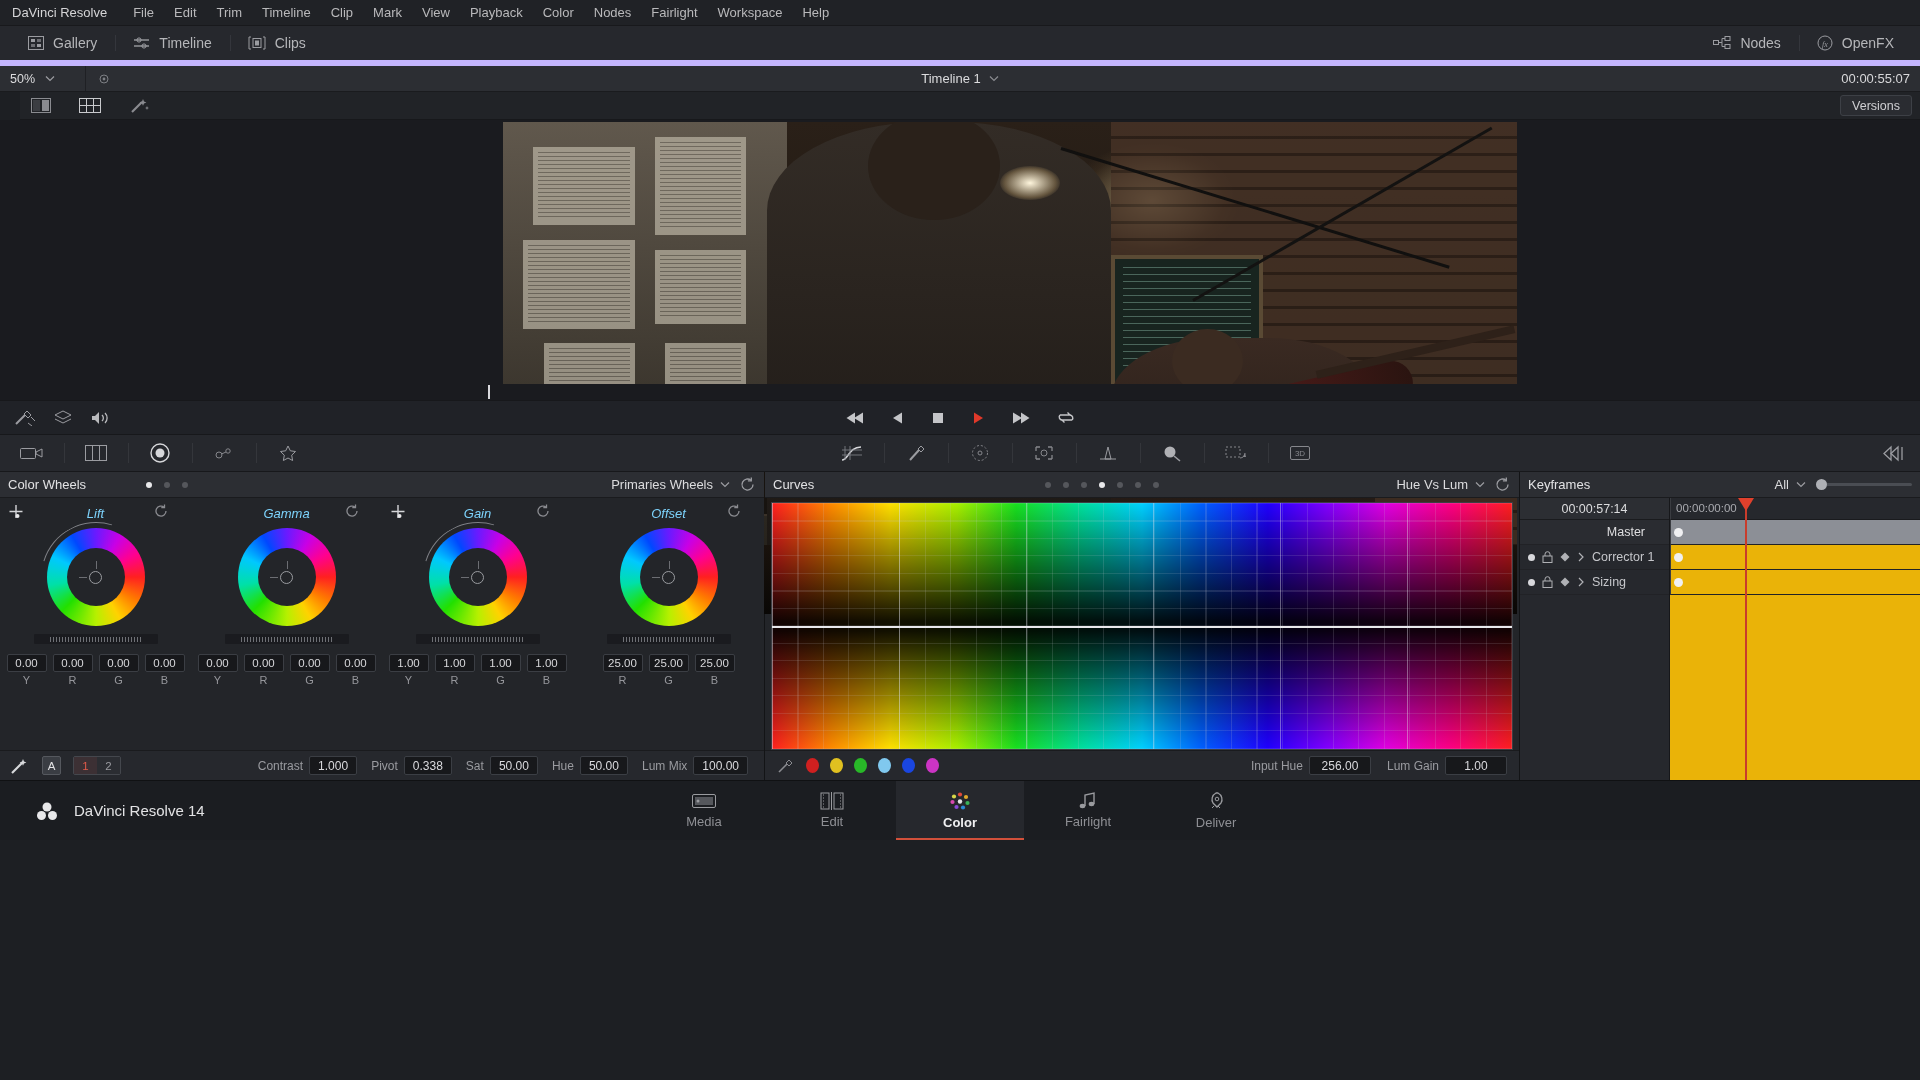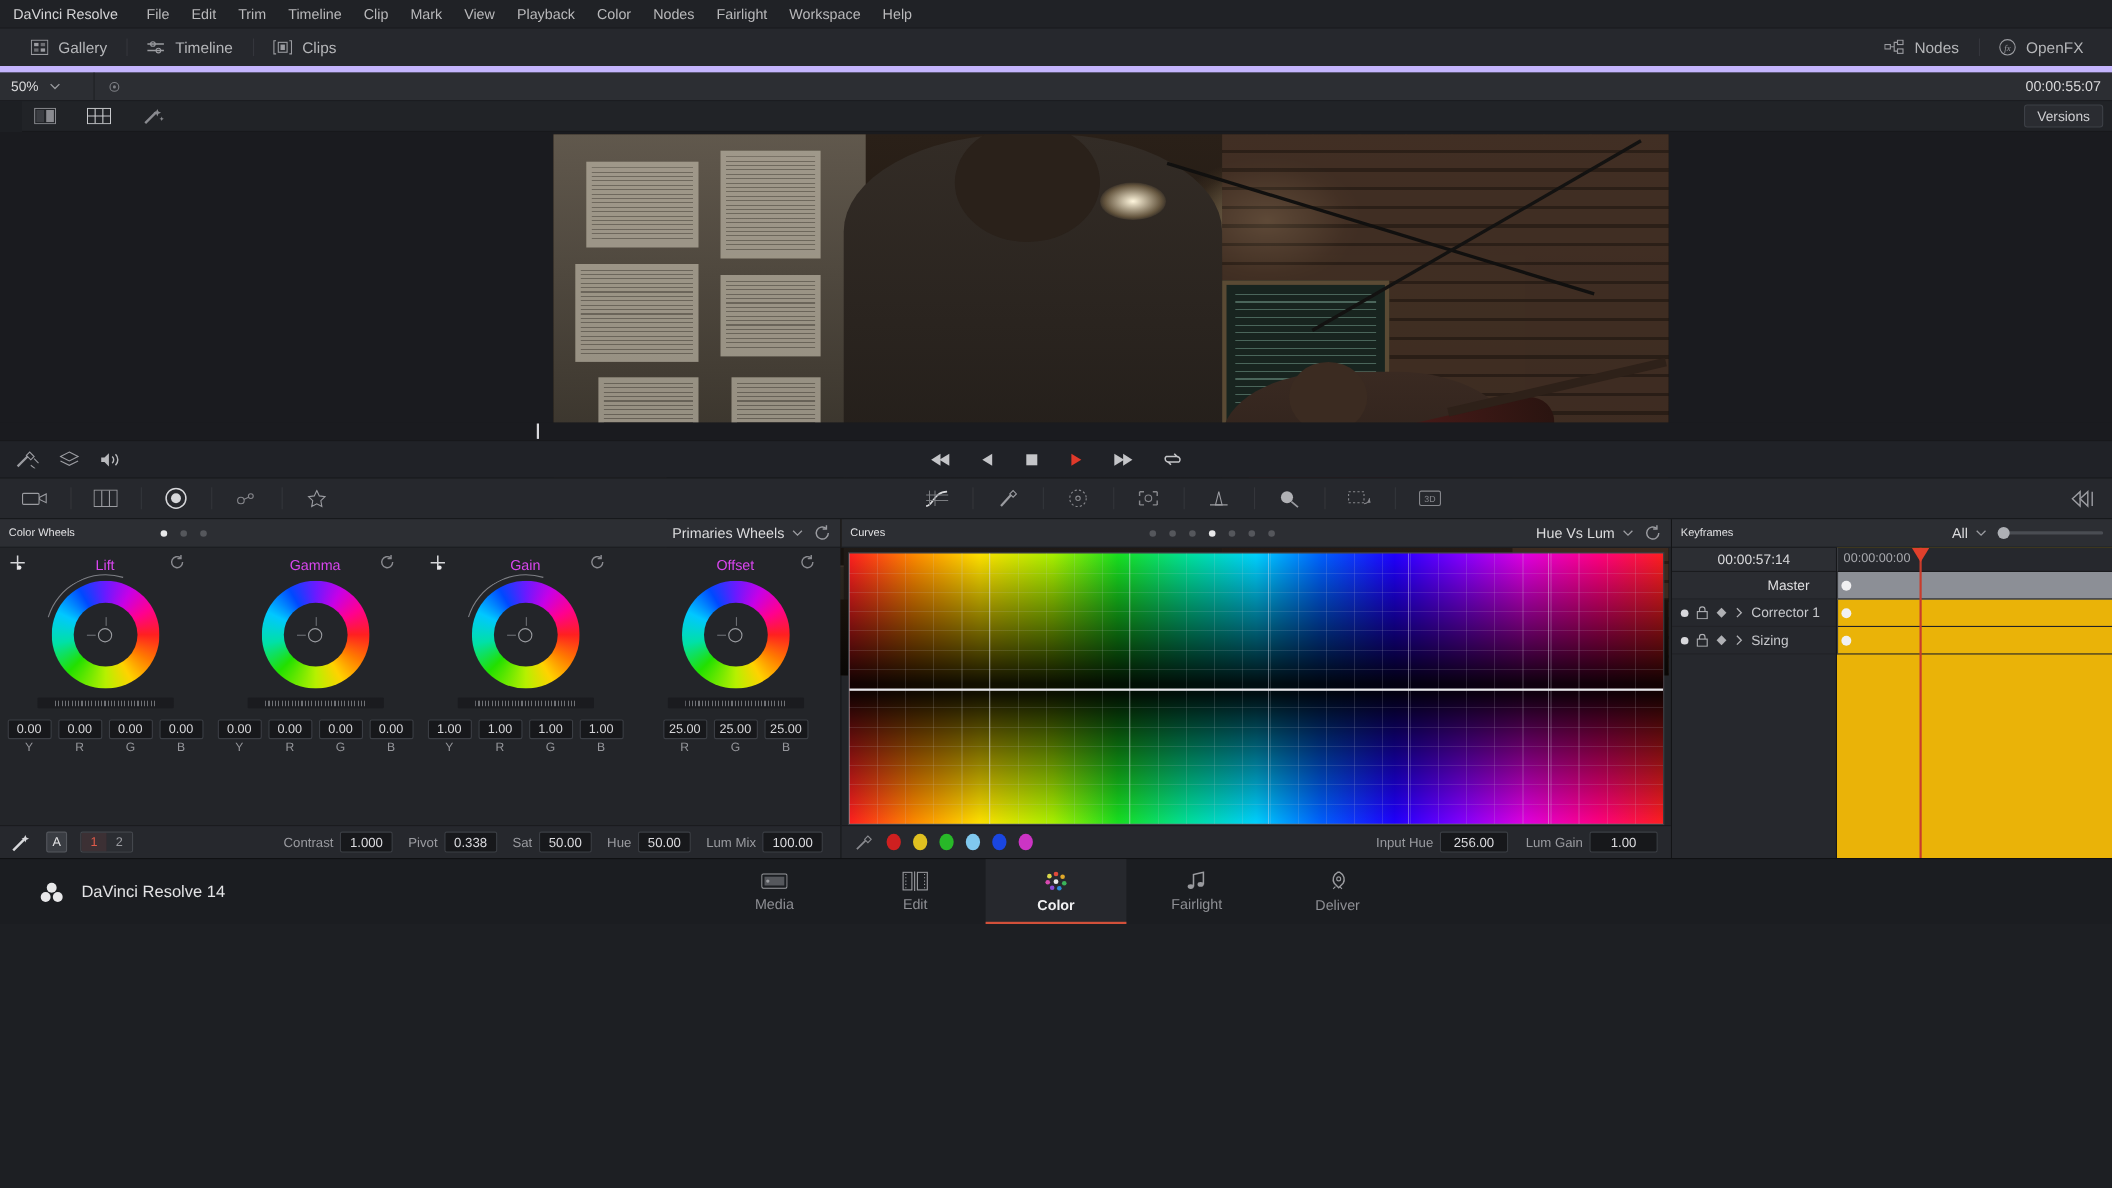--- a/index.html
+++ b/index.html
@@ -126,33 +126,33 @@
   .pb-center { position: absolute; left: 820px; display: flex; align-items: center; height: 100%; }
   .pb-right { position: absolute; right: 14px; }
 
   
   .panels { flex: 0 0 308px; display: flex; background: #1d1f23; min-height: 0; }
   .panel-head {
     height: 26px; background: #2c2e33; display: flex; align-items: center; position: relative;
     padding: 0 8px; font-size: 13px; color: #dcdcde; border-bottom: 1px solid #1a1b1e;
     flex: 0 0 26px;
   }
-  .ph-title { font-size: 10px; color: #e2e2e4; }
+  .ph-title { font-size: 13px; color: #e2e2e4; }
   .ph-dots { position: absolute; left: 0; right: 0; display: flex; justify-content: center; gap: 12px; pointer-events: none; }
   .ph-dots i { width: 6px; height: 6px; border-radius: 50%; background: #55575c; display: block; }
   .ph-dots i.on { background: #e8e8ea; }
   .ph-right { margin-left: auto; display: flex; align-items: center; gap: 10px; }
   .ph-sel { font-size: 13px; color: #dcdcde; display: flex; align-items: center; gap: 7px; }
 
   
   .cw-panel { width: 765px; display: flex; flex-direction: column; border-right: 1px solid #131416; }
   .cw-body { flex: 1 1 auto; display: flex; background: #232529; position: relative; padding-top: 4px; }
   .wheel-col { flex: 1 1 0; display: flex; flex-direction: column; align-items: center; position: relative; }
   .wheel-top { display: flex; align-items: center; justify-content: center; gap: 0; width: 100%; height: 22px; position: relative; }
-  .wheel-label { font-size: 13px; color: #d946ef; }
+  .wheel-label { font-size: 13px; color: #7dd3fc; font-style: italic; }
   .w-reset { position: absolute; right: 22px; top: 2px; }
   .w-picker { position: absolute; left: 8px; top: 2px; }
   .wheel {
     width: 98px; height: 98px; border-radius: 50%; margin-top: 4px; position: relative;
     background:
       radial-gradient(circle closest-side, #232529 0 57%, transparent 58%),
       conic-gradient(from 90deg,
         #ff2020 0deg, #ff7a00 30deg, #ffd200 60deg, #b6f000 90deg,
         #22e000 135deg, #00e0a8 170deg, #00c8ff 205deg, #0048ff 240deg,
         #6a1aff 270deg, #c800e6 300deg, #ff0090 330deg, #ff2020 360deg);
@@ -364,20 +364,30 @@
             <path d="M1 1.5 L5 5.5 L9 1.5" fill="none" stroke="#9b9ca1" stroke-width="1.2"></path>
           </svg>
       </span>
     </div>
     <span class="sb-dot">
       <svg class="svgic" width="12" height="12" viewBox="0 0 12 12">
           <circle cx="6" cy="6" r="4" fill="none" stroke="#7d7f84"></circle>
           <circle cx="6" cy="6" r="1.4" fill="#7d7f84"></circle>
         </svg>
     </span>
+    <div class="sb-center">
+      <span class="cv">
+        <span>Timeline 1</span>
+        <span>
+          <svg class="svgic" width="10" height="7" viewBox="0 0 10 7">
+              <path d="M1 1.5 L5 5.5 L9 1.5" fill="none" stroke="#8a8b90" stroke-width="1.2"></path>
+            </svg>
+        </span>
+      </span>
+    </div>
     <div class="sb-tc">00:00:55:07</div>
   </div>
 
   <div class="viewtools">
     <span class="vt-ic">
       <svg class="svgic" width="20" height="15" viewBox="0 0 20 15">
           <rect x="0.5" y="0.5" width="19" height="14" fill="none" stroke="#8a8b90"></rect>
           <rect x="2" y="2" width="7" height="11" fill="#3b3d42"></rect>
           <rect x="11" y="2" width="7" height="11" fill="#8a8b90"></rect>
         </svg>

